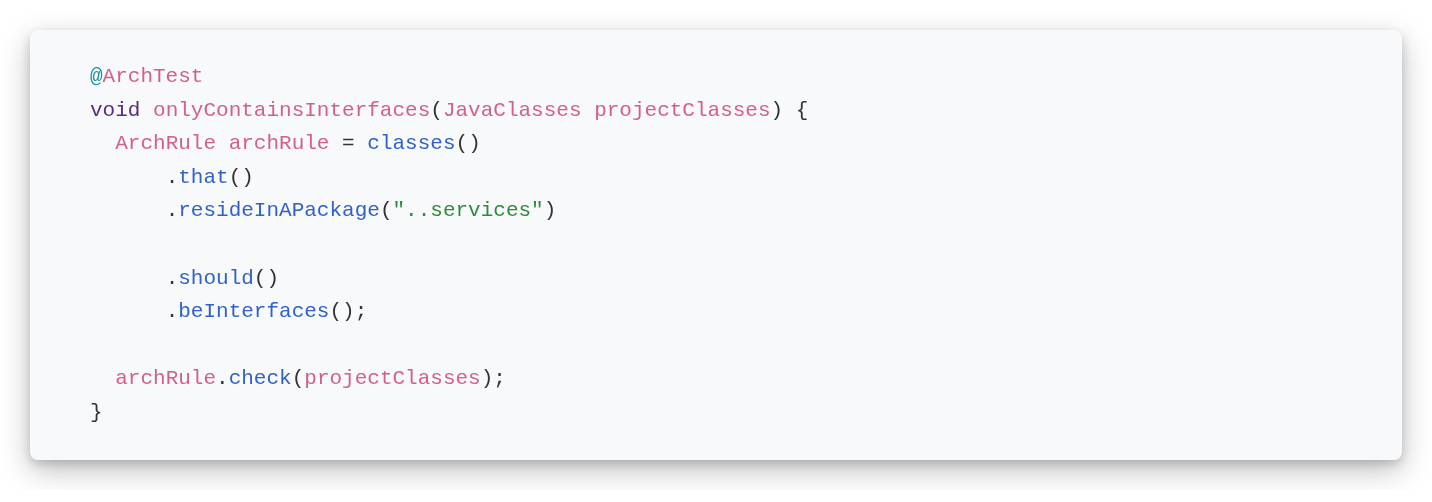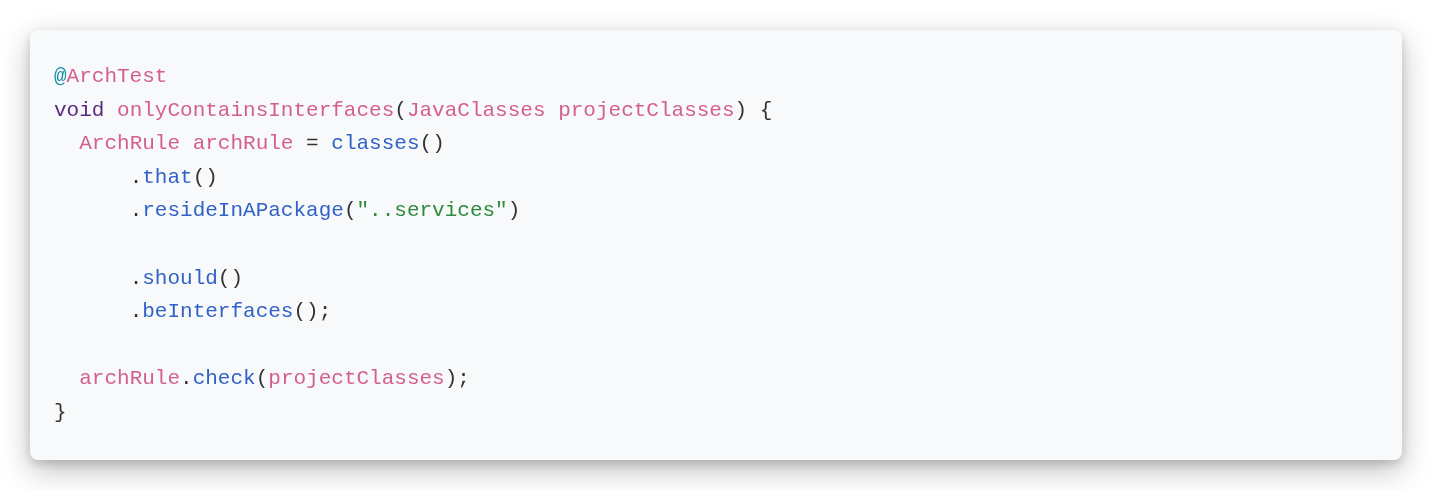--- a/index.html
+++ b/index.html
@@ -4,21 +4,21 @@
   <style>
     * { margin: 0; padding: 0; box-sizing: border-box; }
     body {
       background: #ffffff;
       padding: 30px;
       font-family: 'Consolas', 'Monaco', 'Courier New', monospace;
     }
     .code-block {
       background: #f8f9fa;
       border-radius: 8px;
-      padding: 30px 24px;
+      padding: 30px 60px;
       box-shadow: 0 10px 30px rgba(0,0,0,0.25), 0 4px 10px rgba(0,0,0,0.15);
       font-size: 21px;
       line-height: 1.6;
       white-space: pre;
       overflow-x: auto;
       color: #333;
     }
     .tok-annotation { color: #1a8fa6; }
     .tok-annotation-name { color: #d35f8d; }
     .tok-keyword { color: #5a2a82; }

